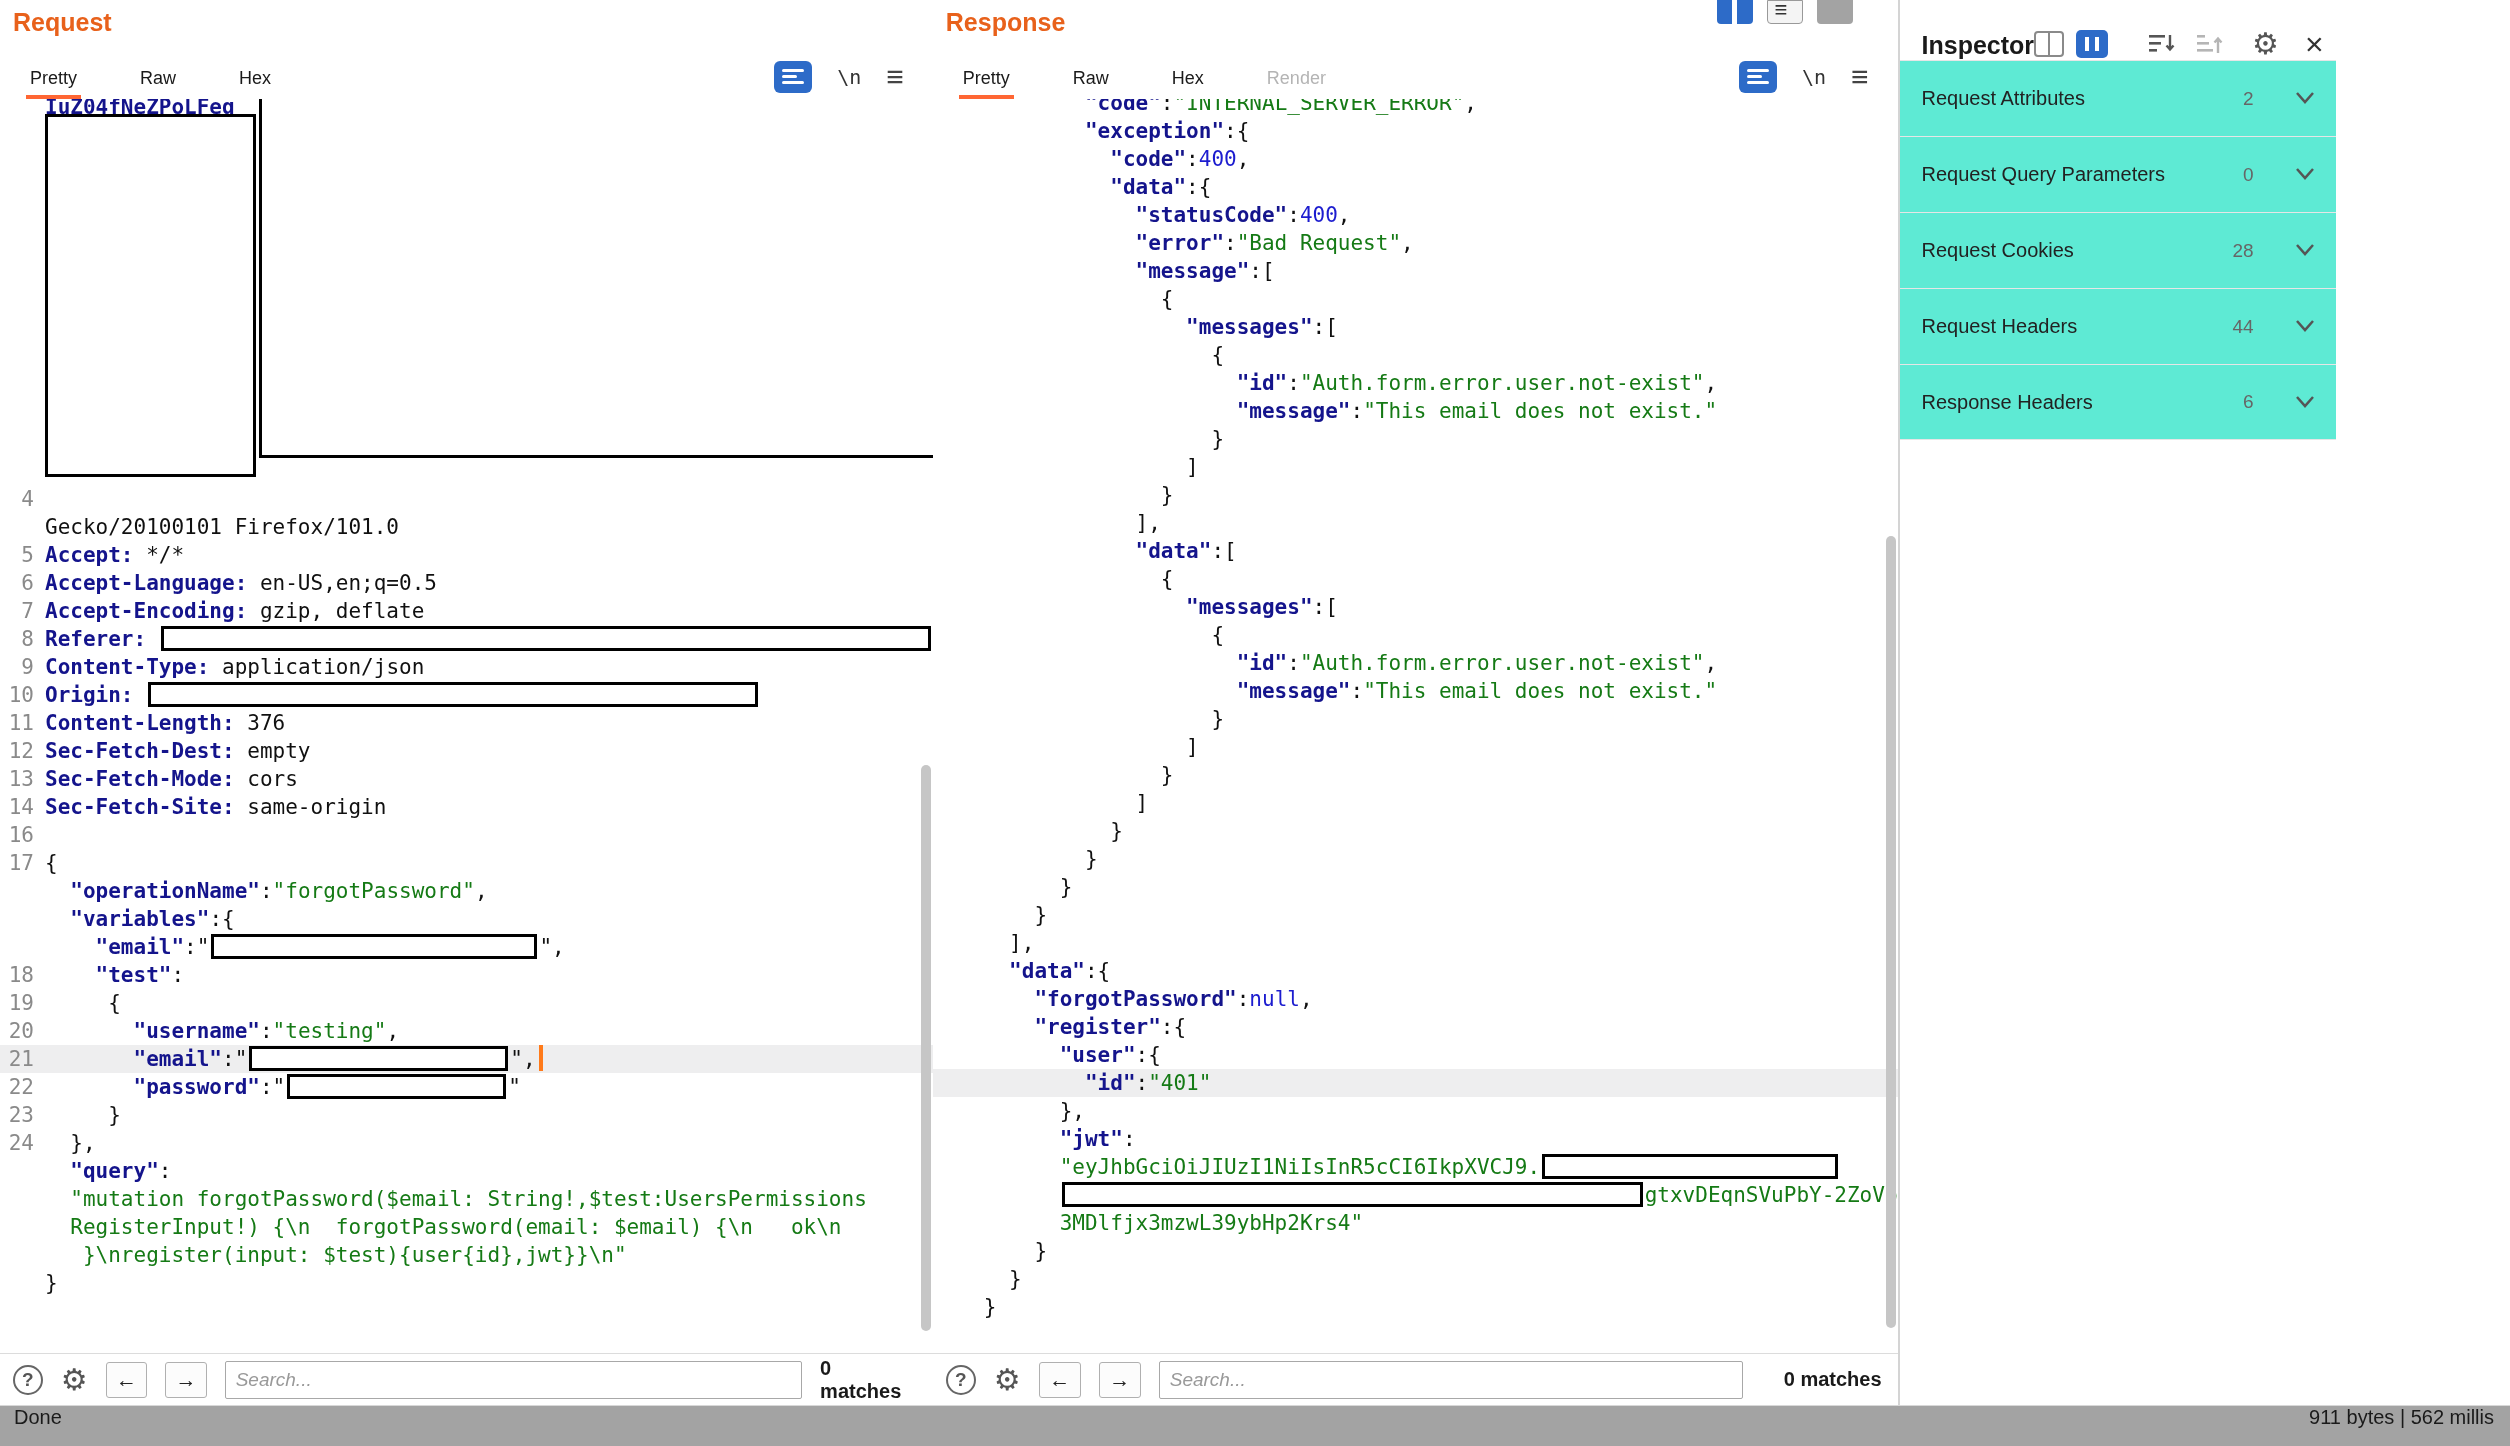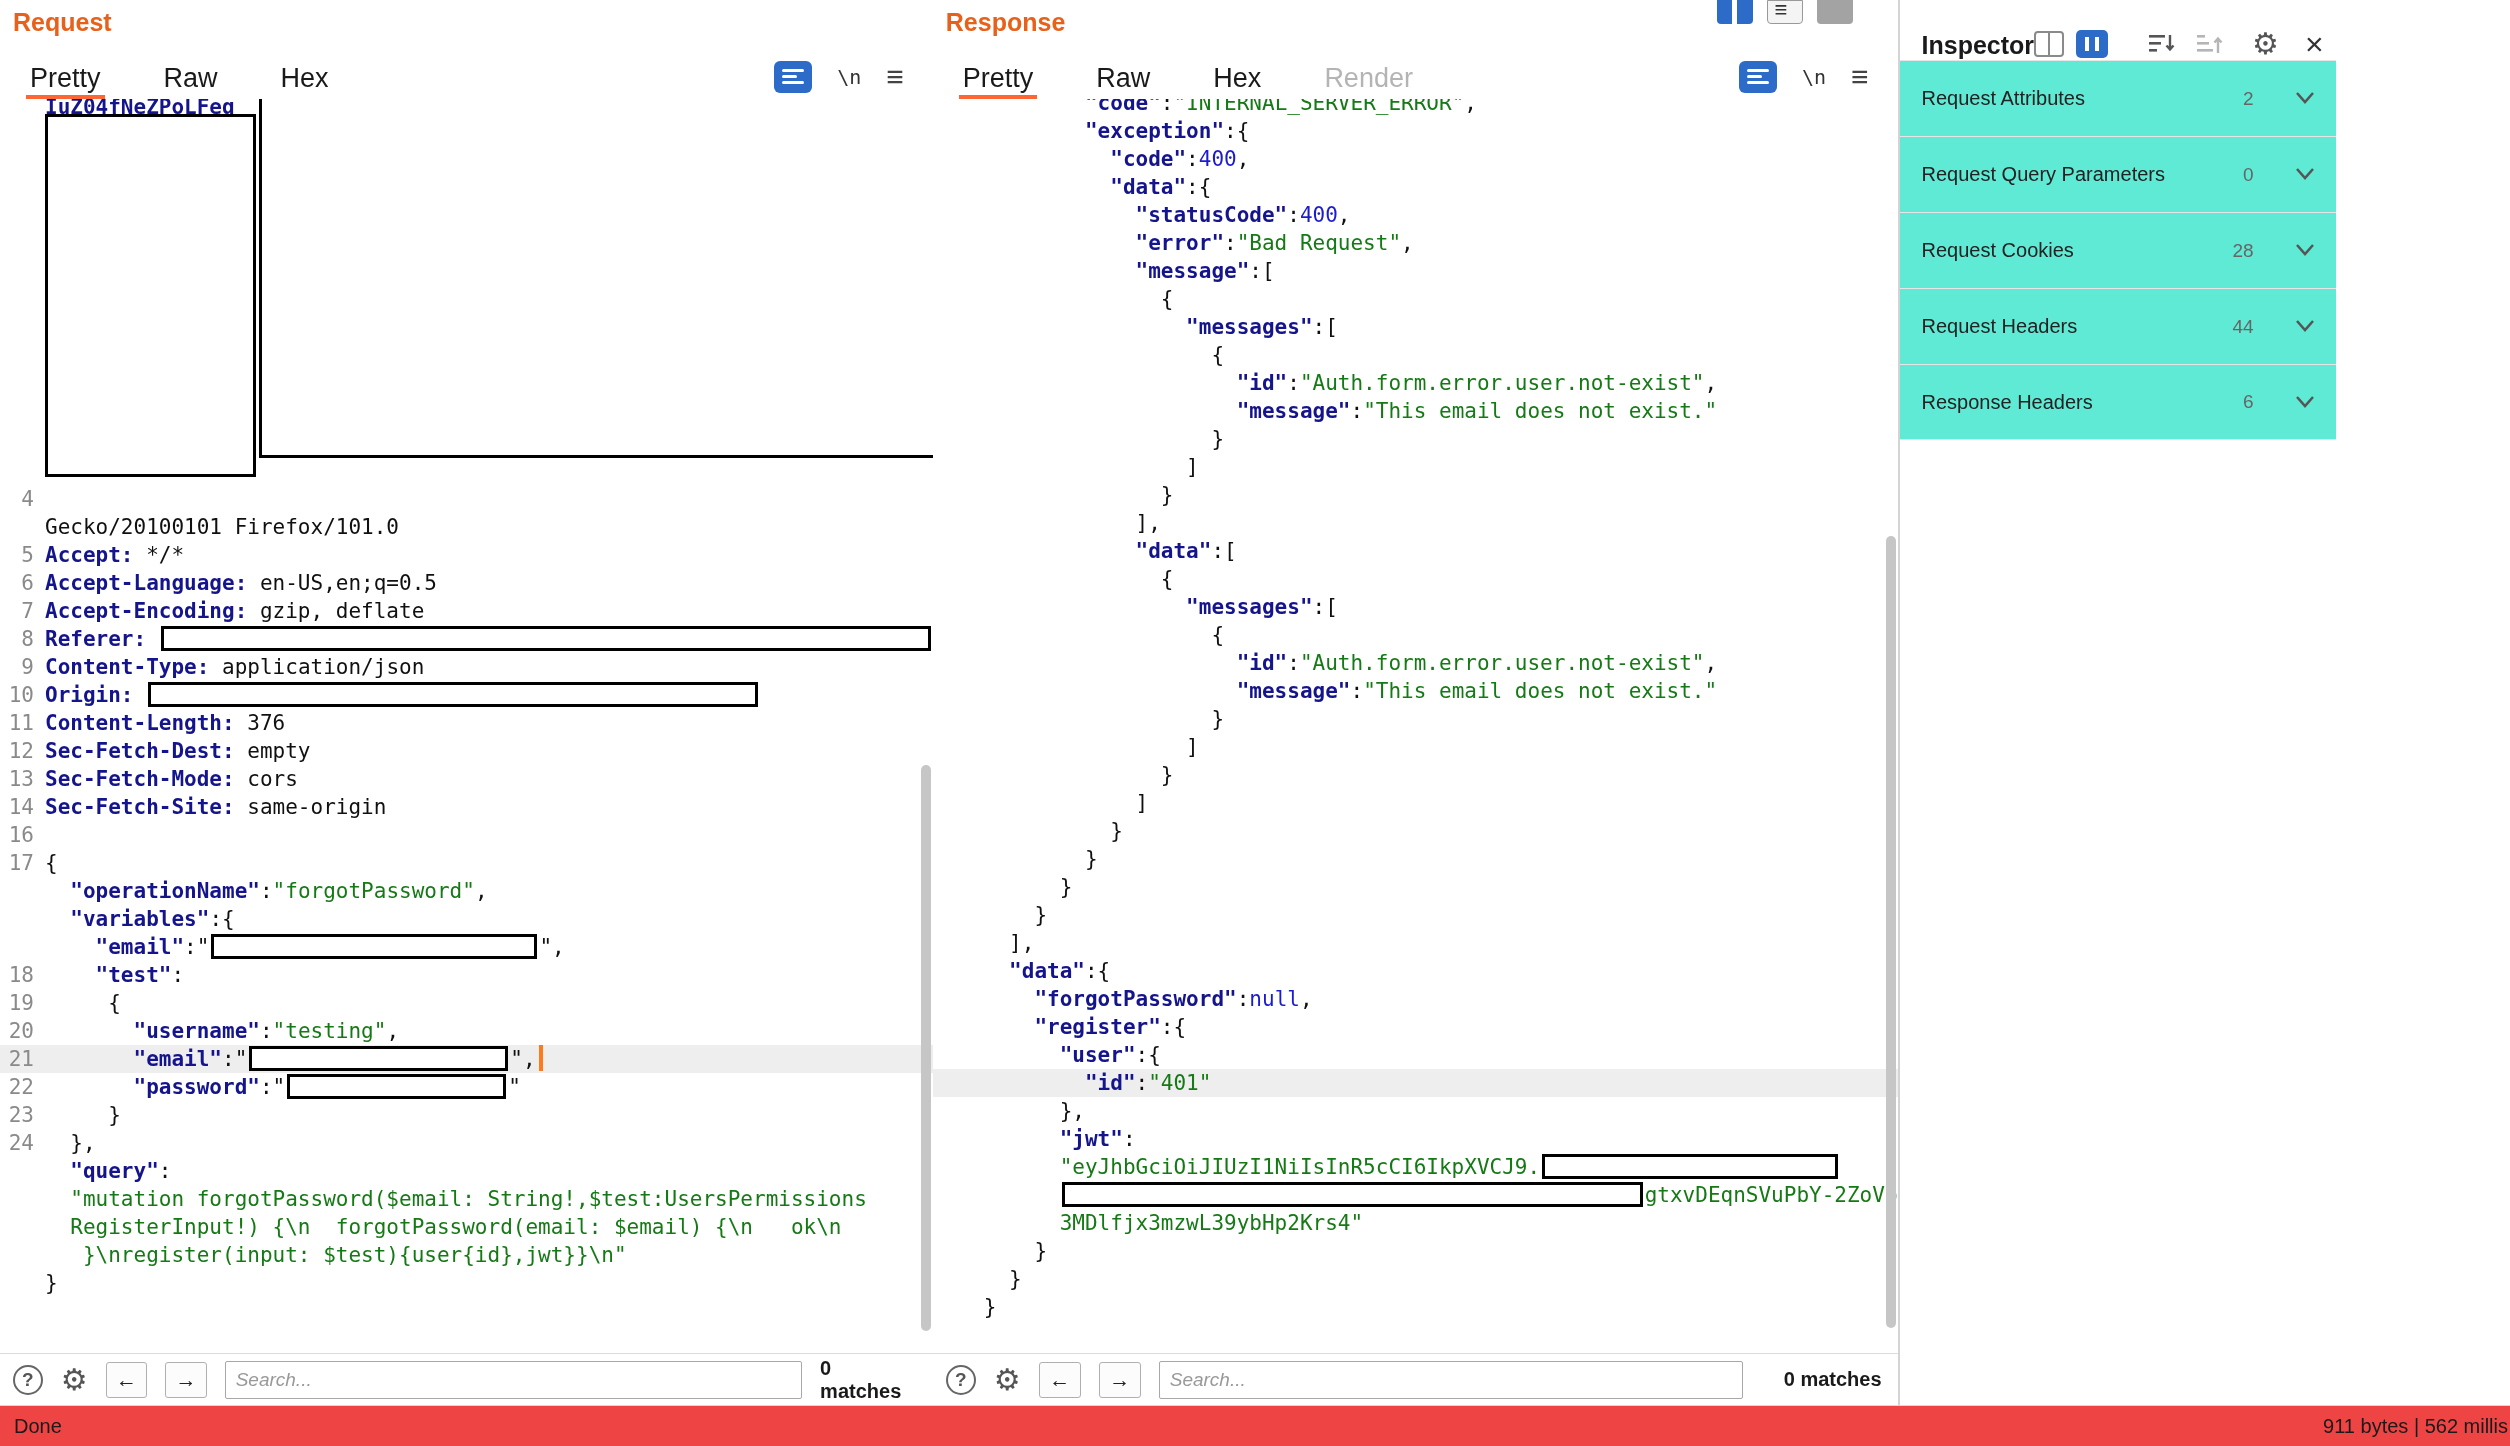--- a/index.html
+++ b/index.html
@@ -8,21 +8,21 @@
   .panel{display:flex;flex-direction:column;background:#fff;position:relative}
   .panel.request{width:990px}
   .panel.response{width:1008px}
   .v-divider{width:2px;background:#d4d4d4;height:100%}
   .inspector{width:508px;border-left:2px solid #d4d4d4;background:#fff}
 
   
   .panel-header{height:99px;position:relative;flex:0 0 auto}
   .panel-title{position:absolute;left:13px;top:8px;font-size:25px;font-weight:bold;color:#e8611b}
   .tabs{position:absolute;left:30px;bottom:0;display:flex;gap:63px;height:42px;align-items:center}
-  .tab{font-size:27px;color:#1a1a1a;position:relative;height:42px;display:flex;align-items:center;cursor:default}
+  .tab{font-size:18px;color:#1a1a1a;position:relative;height:42px;display:flex;align-items:center;cursor:default}
   .tab.active::after{content:"";position:absolute;left:-4px;right:-4px;bottom:0;height:4px;background:#ff6633}
   .tab.disabled{color:#b4b4b4}
   .header-icons{position:absolute;right:29px;bottom:6px;display:flex;align-items:center;gap:25px}
   .pp-icon{width:38px;height:32px;background:#2d6bc8;border-radius:6px;position:relative}
   .pp-icon i{position:absolute;left:8px;height:3px;background:#fff;border-radius:2px}
   .pp-icon i:nth-child(1){top:8px;width:22px}
   .pp-icon i:nth-child(2){top:14px;width:15px}
   .pp-icon i:nth-child(3){top:20px;width:22px}
   .nl-btn{font-family:"DejaVu Sans Mono",monospace;font-size:20px;color:#333}
   .menu-icon{font-size:30px;color:#444;line-height:1}
@@ -77,21 +77,21 @@
   .icon-blue-cols::before{left:9px}
   .icon-blue-cols::after{left:19px}
   .close-icon{font-size:32px;color:#333;line-height:1;margin-left:14px}
   .insp-gear{margin-left:16px}
   .sections .section{height:76px;display:flex;align-items:center;padding:0 20px 0 22px;border-top:1px solid #e6e6e6;font-size:20px;color:#222;background:#5eead4}
   .sections .section:last-child{border-bottom:1px solid #e6e6e6}
   .section-label{flex:1}
   .section-count{color:#666;font-size:19px;margin-right:40px}
 
   
-  .statusbar{height:41px;background:#ef4444;border-top:1px solid #d8d8d8;display:flex;align-items:center;padding:0 2px 0 14px;font-size:20px;color:#1a1a1a}
+  .statusbar{height:41px;background:#a3a3a3;border-top:1px solid #d8d8d8;display:flex;align-items:flex-start;padding:0 16px 0 14px;font-size:20px;color:#1a1a1a}
   .status-right{margin-left:auto;white-space:nowrap}
 </style>
 </head>
 <body>
 
 <div class="app">
 
   <section class="panel request">
     <div class="panel-header">
       <div class="panel-title">Request</div>

